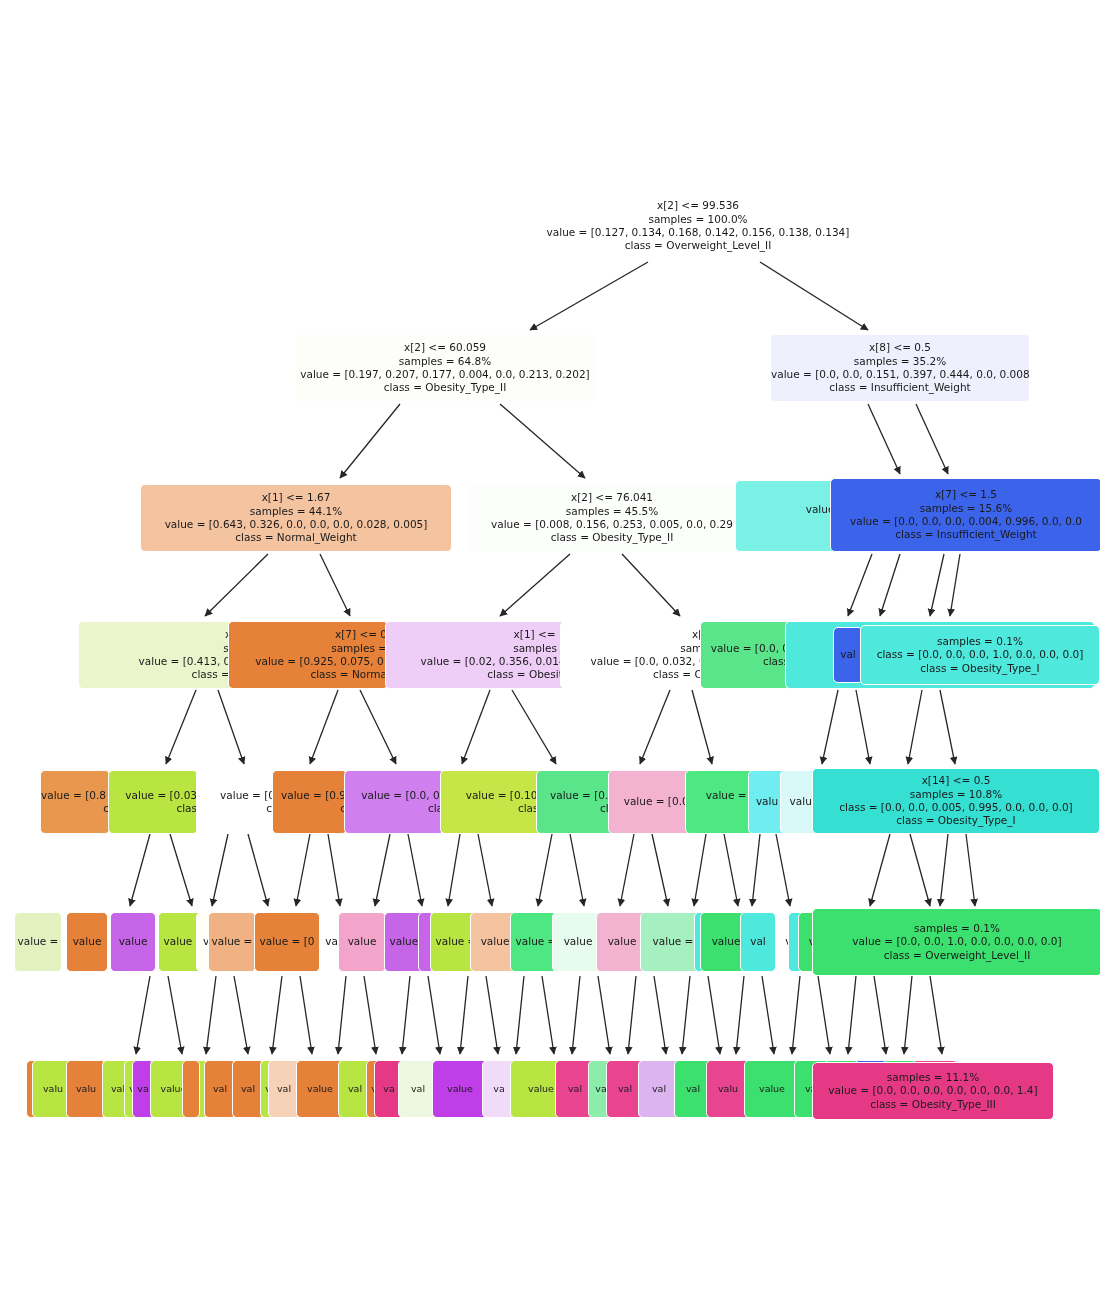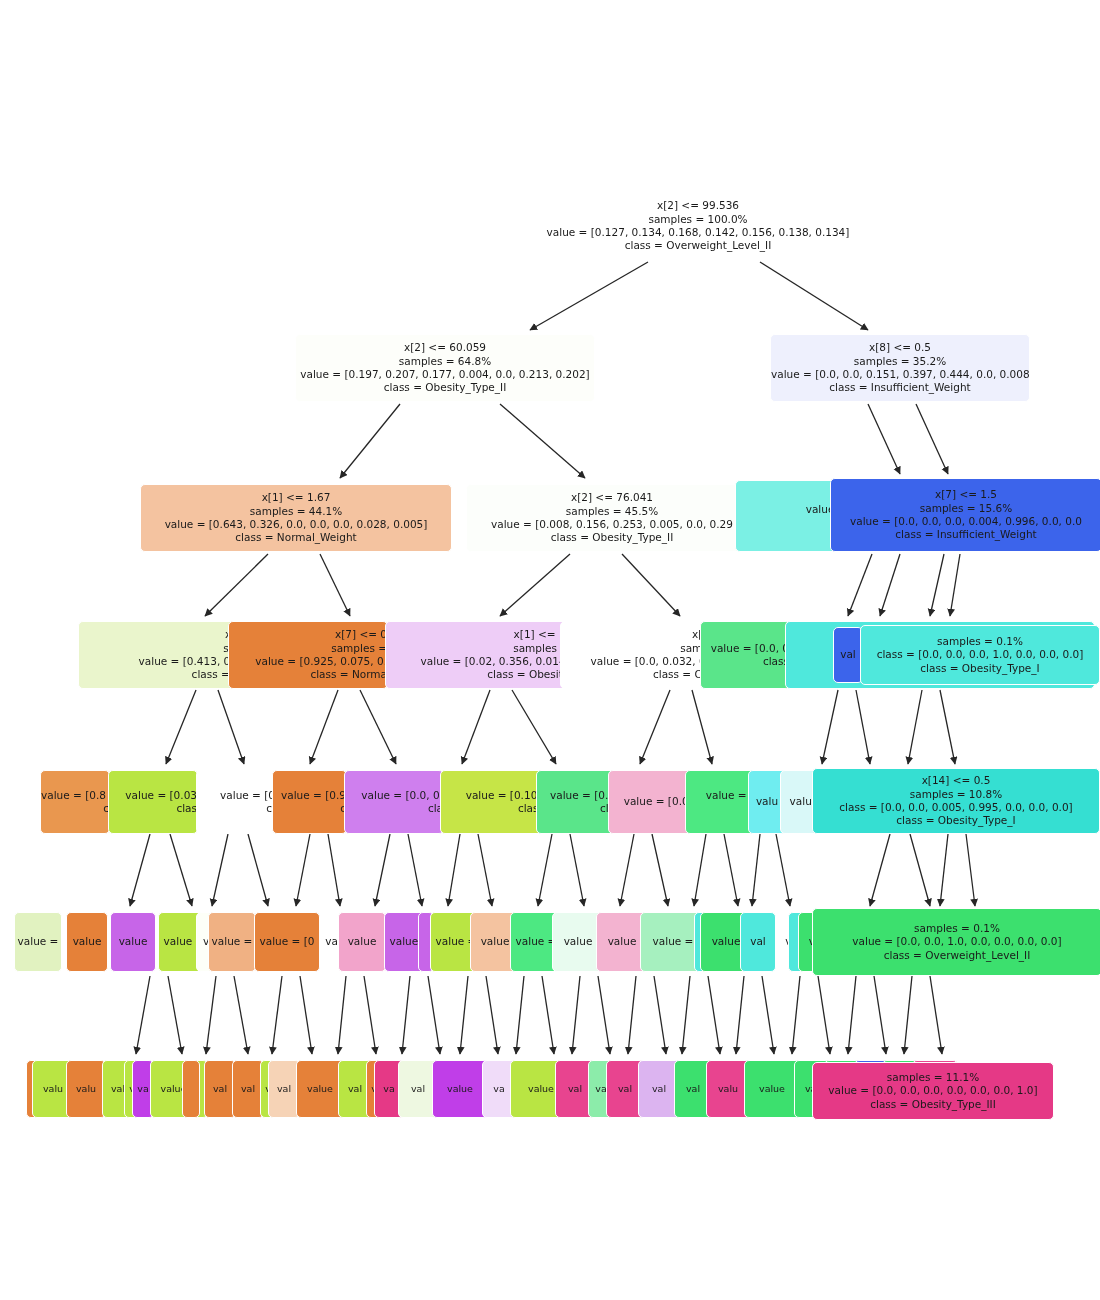--- a/index.html
+++ b/index.html
@@ -201,15 +201,15 @@
       <div class="node" id="n80" style="left: 606px; top: 1060px; width: 38px; height: 58px; background: rgb(232, 68, 143); font-size: 9.5px; color: rgb(26, 26, 26);"><span class="ln nowrap">val</span></div>
       <div class="node" id="n81" style="left: 638px; top: 1060px; width: 42px; height: 58px; background: rgb(220, 180, 240); font-size: 9.5px; color: rgb(26, 26, 26);"><span class="ln nowrap">val</span></div>
       <div class="node" id="n82" style="left: 674px; top: 1060px; width: 38px; height: 58px; background: rgb(60, 224, 110); font-size: 9.5px; color: rgb(26, 26, 26);"><span class="ln nowrap">val</span></div>
       <div class="node" id="n83" style="left: 706px; top: 1060px; width: 44px; height: 58px; background: rgb(232, 68, 143); font-size: 9.5px; color: rgb(26, 26, 26);"><span class="ln nowrap">valu</span></div>
       <div class="node" id="n84" style="left: 744px; top: 1060px; width: 56px; height: 58px; background: rgb(60, 224, 110); font-size: 9.5px; color: rgb(26, 26, 26);"><span class="ln nowrap">value</span></div>
       <div class="node" id="n85" style="left: 794px; top: 1060px; width: 36px; height: 58px; background: rgb(60, 224, 110); font-size: 9.5px; color: rgb(26, 26, 26);"><span class="ln nowrap">val</span></div>
       <div class="node" id="n86" style="left: 824px; top: 1060px; width: 36px; height: 58px; background: rgb(60, 224, 110); font-size: 9.5px; color: rgb(26, 26, 26);"><span class="ln nowrap">val</span></div>
       <div class="node" id="n87" style="left: 854px; top: 1060px; width: 34px; height: 58px; background: rgb(60, 100, 235); font-size: 9.5px; color: rgb(26, 26, 26);"><span class="ln nowrap">val</span></div>
       <div class="node" id="n88" style="left: 882px; top: 1060px; width: 36px; height: 58px; background: rgb(60, 224, 110); font-size: 9.5px; color: rgb(26, 26, 26);"><span class="ln nowrap">val</span></div>
       <div class="node" id="n89" style="left: 912px; top: 1060px; width: 46px; height: 58px; background: rgb(232, 68, 143); font-size: 9.5px; color: rgb(26, 26, 26);"><span class="ln nowrap">valu</span></div>
-      <div class="node" id="n90" style="left: 812px; top: 1062px; width: 242px; height: 58px; background: rgb(229, 57, 134); font-size: 10.5px; color: rgb(26, 26, 26);"><span class="ln nowrap">samples = 11.1%</span><span class="ln nowrap">value = [0.0, 0.0, 0.0, 0.0, 0.0, 0.0, 1.0]</span><span class="ln nowrap">class = Obesity_Type_III</span></div>
+      <div class="node" id="n90" style="left: 812px; top: 1062px; width: 242px; height: 58px; background: rgb(229, 57, 134); font-size: 10.5px; color: rgb(26, 26, 26);"><span class="ln nowrap">samples = 11.1%</span><span class="ln nowrap">value = [0.0, 0.0, 0.0, 0.0, 0.0, 0.0, 1.4]</span><span class="ln nowrap">class = Obesity_Type_III</span></div>
     </div>
 </div>
 
 </body></html>

